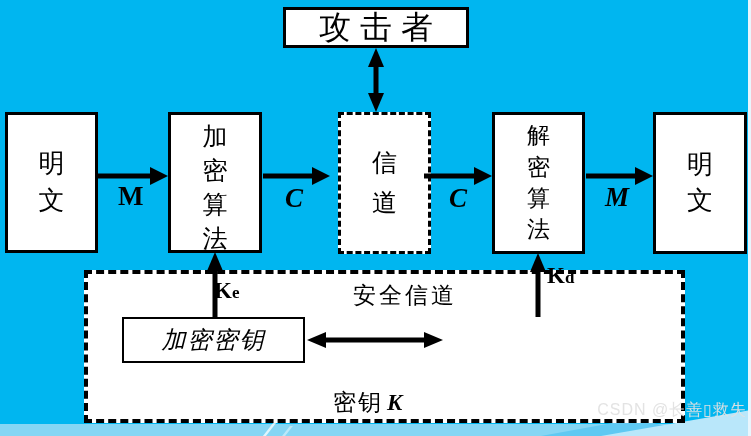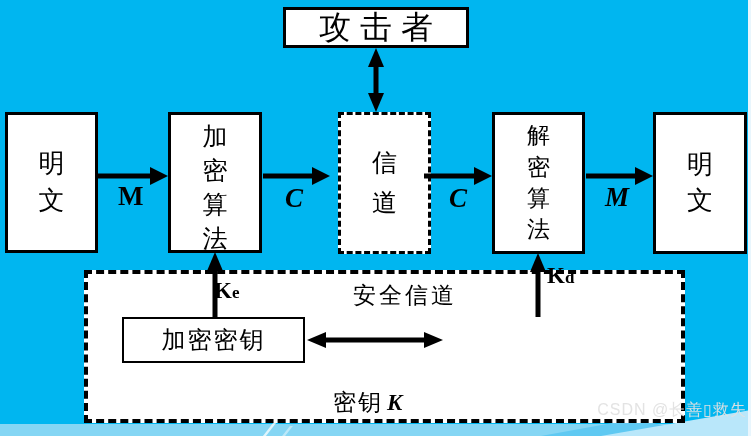--- a/index.html
+++ b/index.html
@@ -29,21 +29,21 @@
   #attacker      { left:283px; top:7px;   width:186px; height:41px; font-size:32px; letter-spacing:9px; padding-left:9px; }
   #pt-left       { left:5px;   top:112px; width:93px;  height:141px; font-size:26px; }
   #enc-alg       { left:168px; top:112px; width:94px;  height:141px; font-size:25px; }
   #enc-alg .vstack { line-height:1.36;margin-top:10px; }
   #channel       { left:330px; top:112px; width:93px;  height:142px; font-size:25px; }
   #channel .vstack { line-height:1.6; }
   #dec-alg       { left:492px; top:112px; width:93px;  height:142px; font-size:23px; }
   #dec-alg .vstack { line-height:1.36; }
   #pt-right      { left:653px; top:112px; width:94px;  height:142px; font-size:26px; }
   #secure-zone   { left:76px;  top:270px; width:601px; height:153px; border:4px dashed #000; display:block; }
-  #enc-key       { left:122px; top:317px; width:183px; height:46px; border-width:2px; font-size:24px; letter-spacing:2px; }
+  #enc-key       { left:122px; top:317px; width:183px; height:46px; border-width:2px; font-size:24px; letter-spacing:2px;font-style:italic; }
   #dec-key       { left:445px; top:317px; width:185px; height:46px; border-width:2px; font-size:24px; letter-spacing:2px; }
 
   
   .flabel { position:absolute; font-weight:bold; font-size:27px; }
   .flabel.it { font-style:italic; }
   #lab-m1 { left:118px; top:181px; }
   #lab-c1 { left:285px; top:183px; }
   #lab-c2 { left:449px; top:183px; }
   #lab-m2 { left:605px; top:182px; }
   .keylab { position:absolute; font-weight:bold; font-size:23px; }

